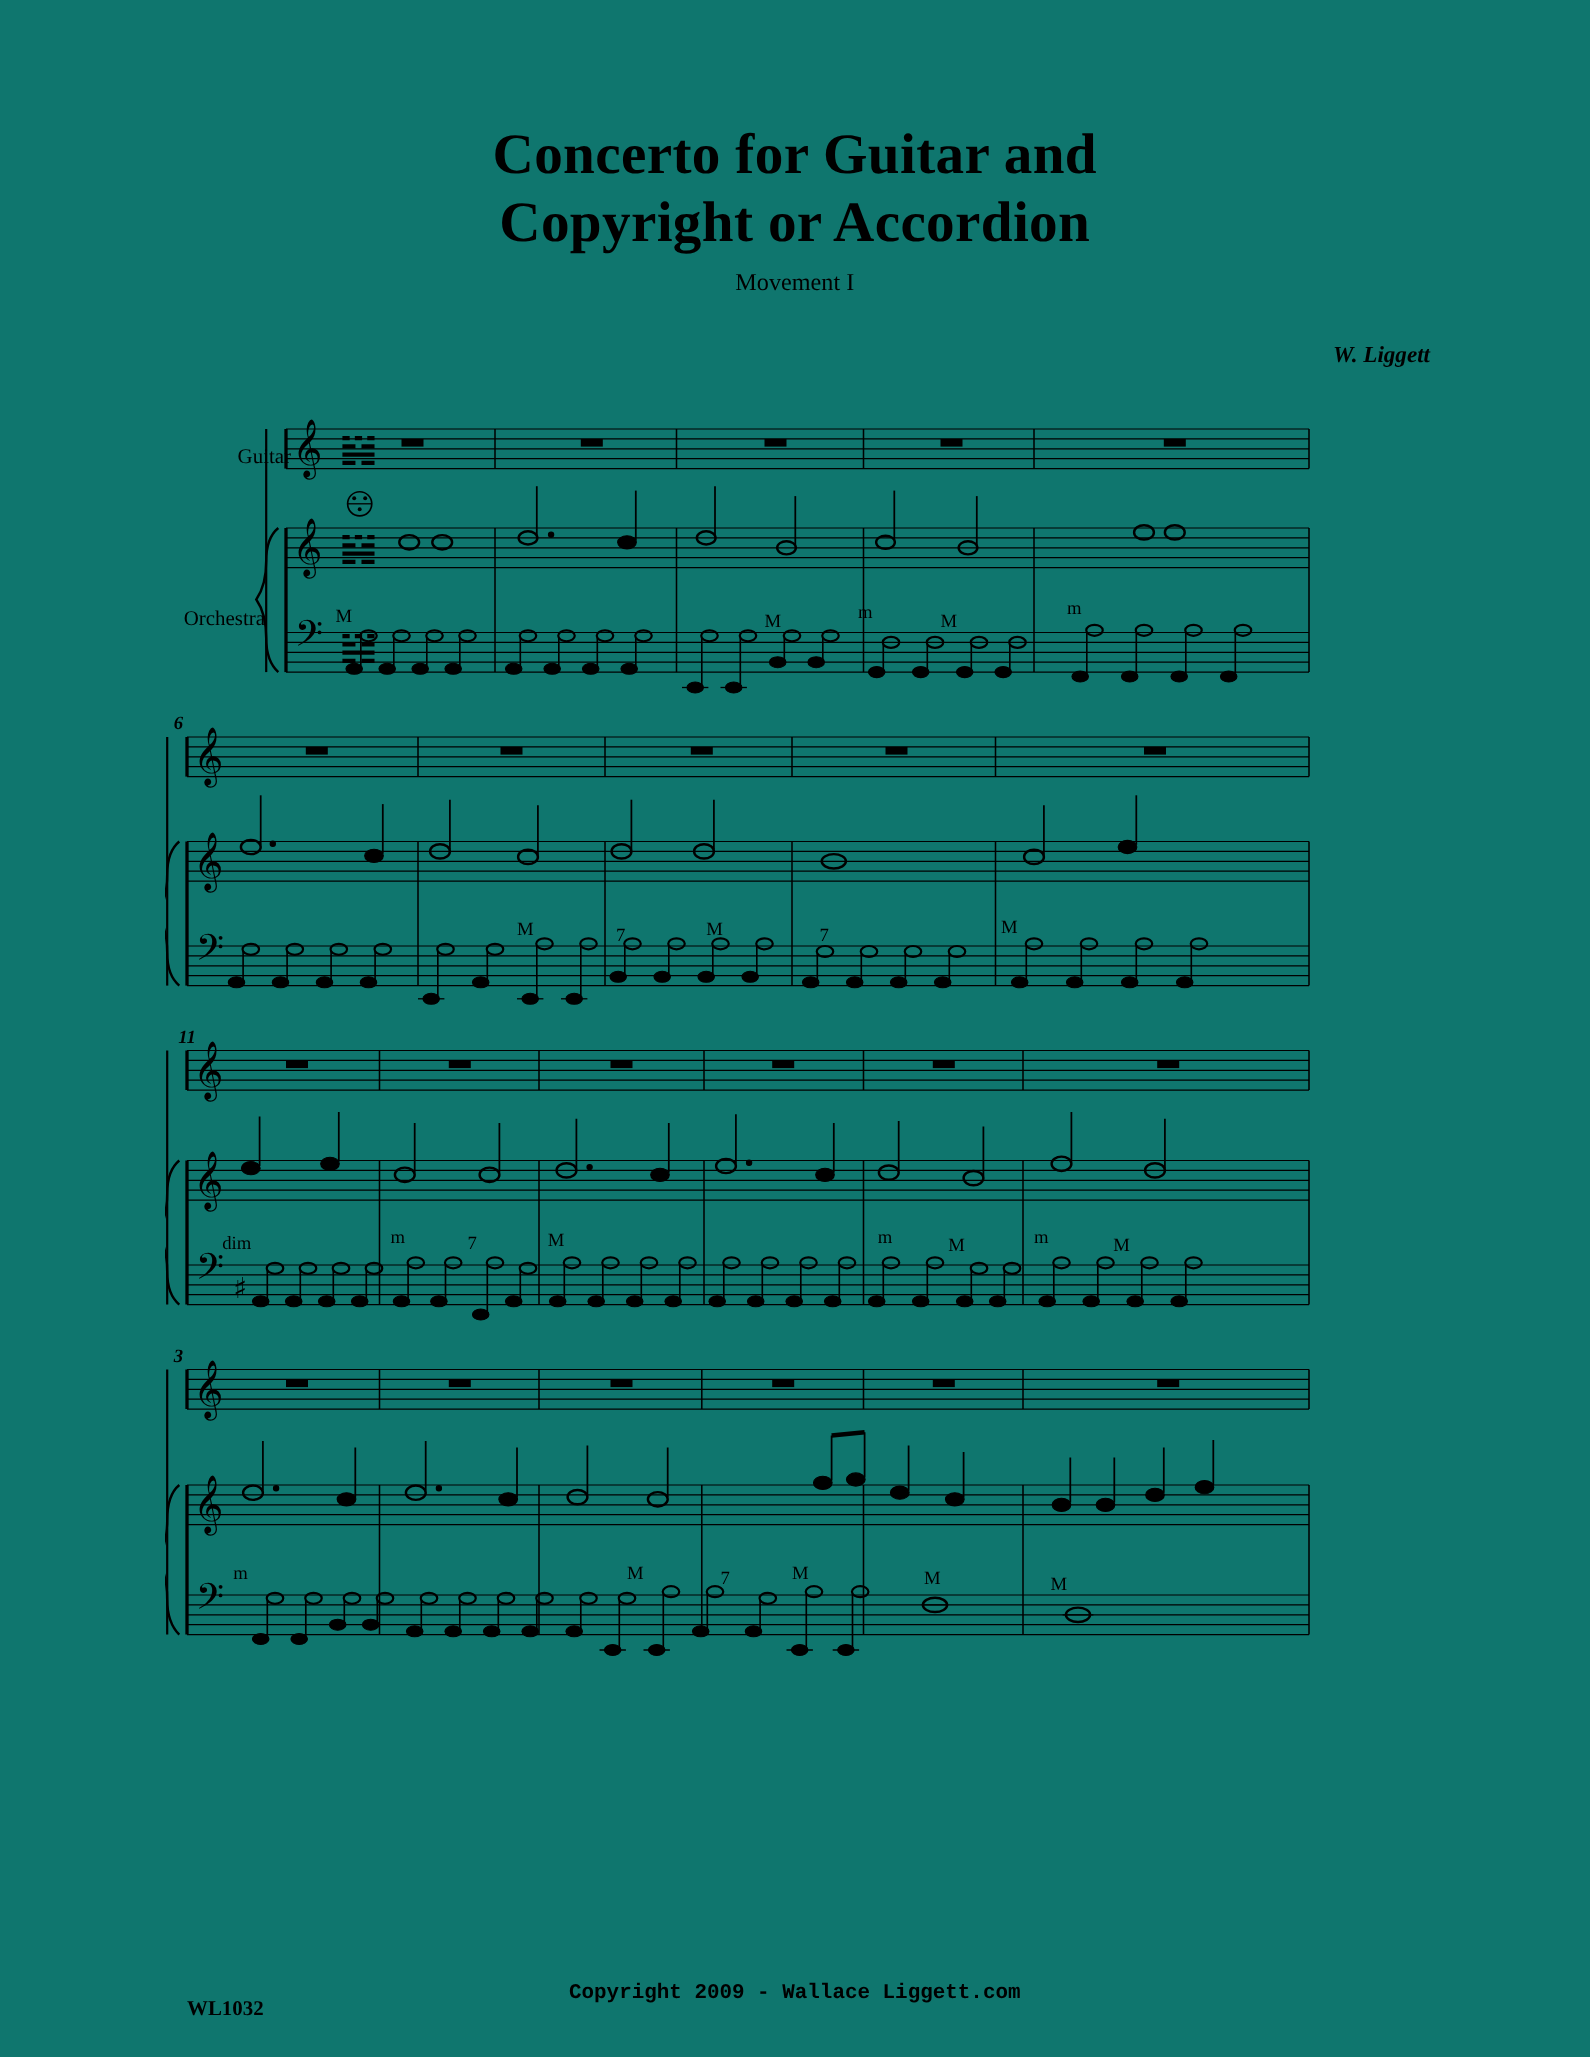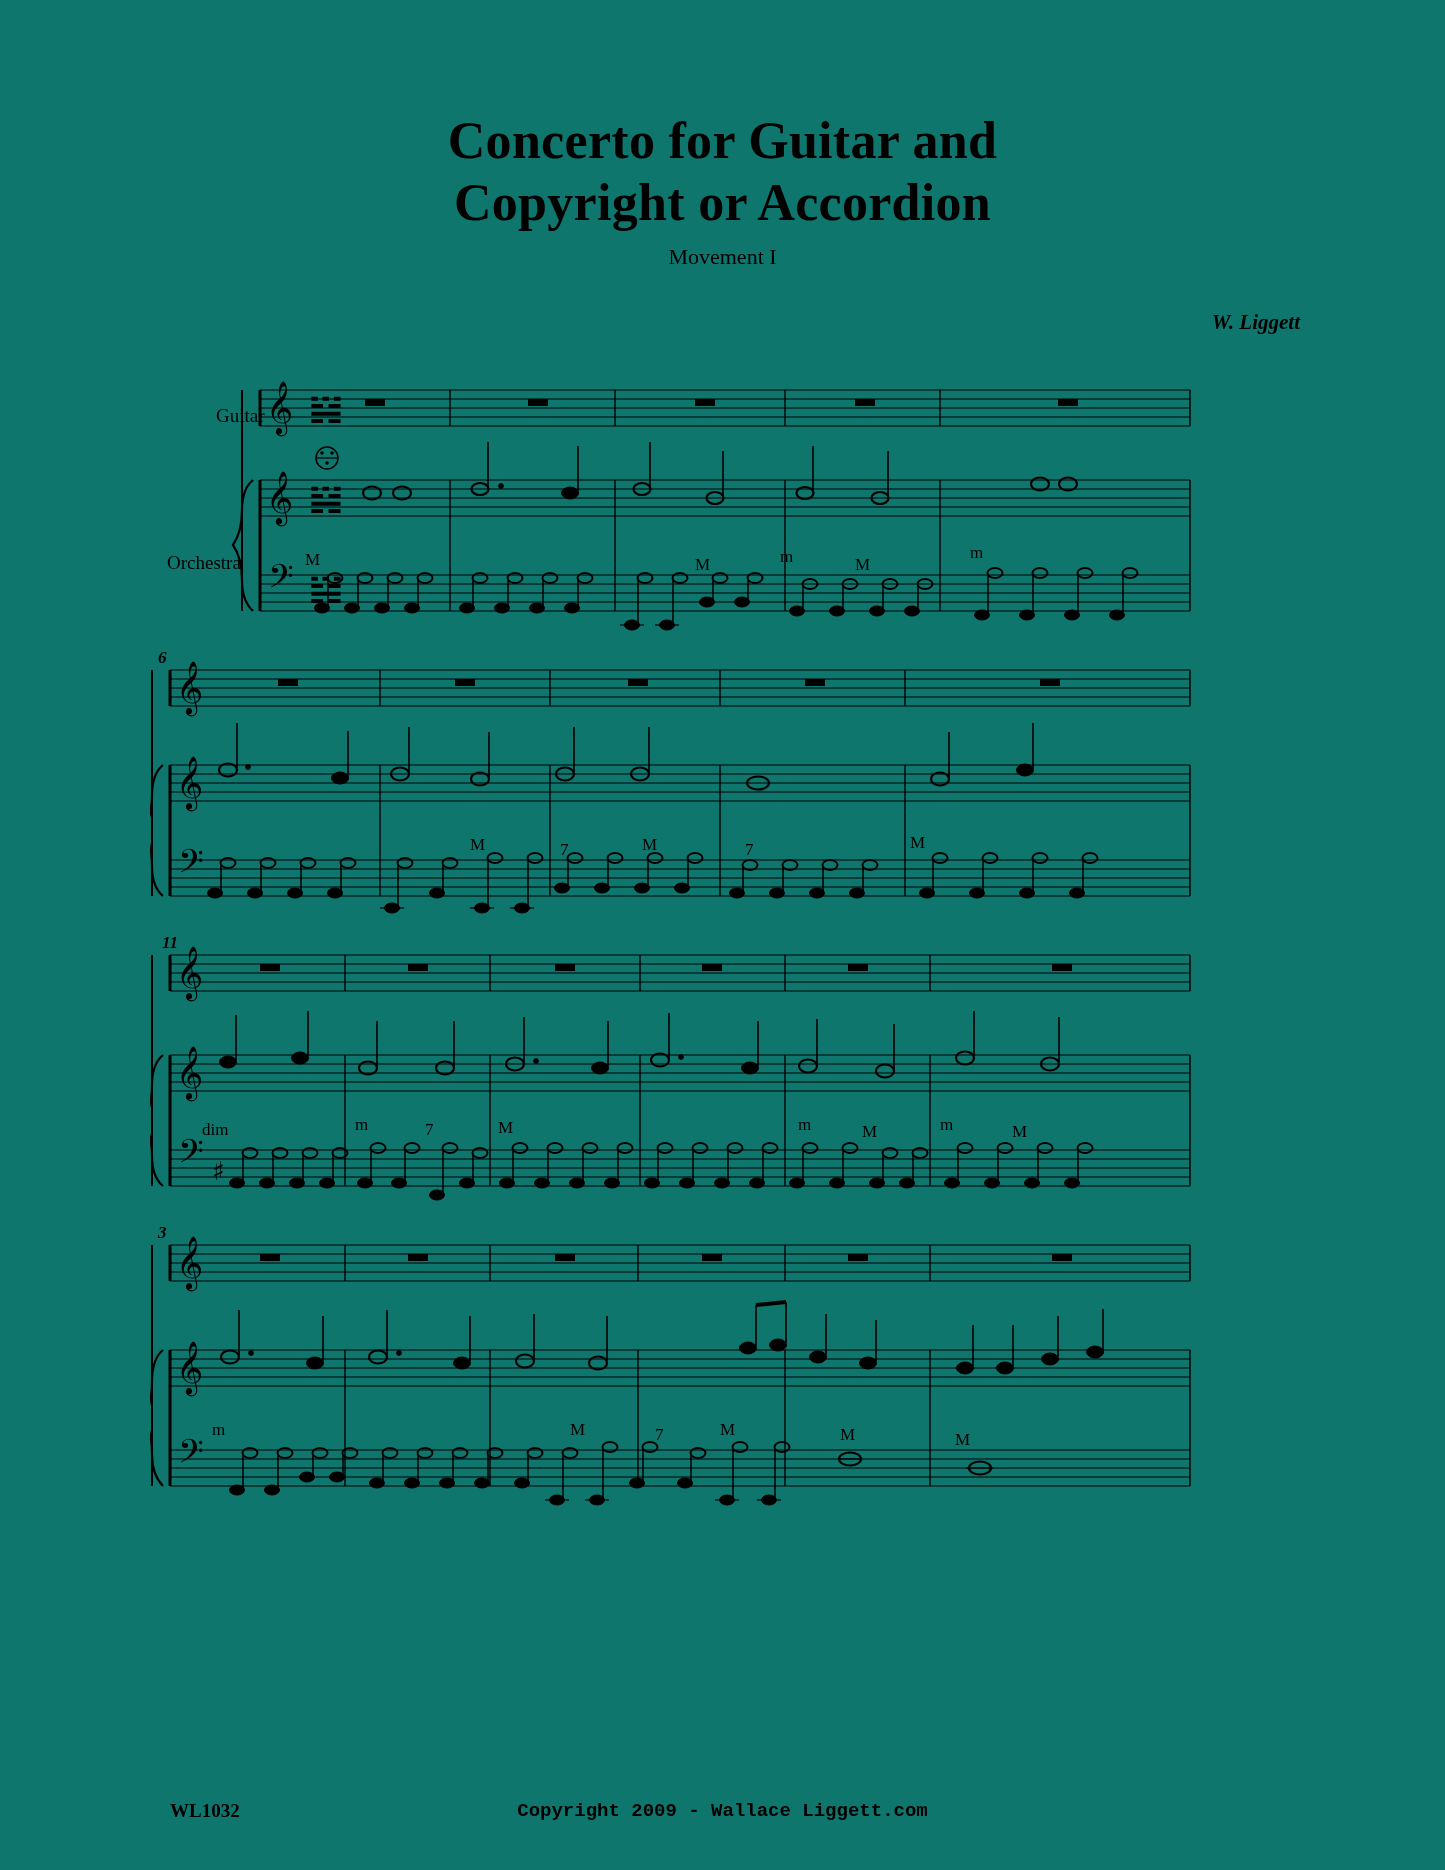--- a/index.html
+++ b/index.html
@@ -50,21 +50,21 @@
     font-weight: bold;
     font-size: 21px;
     color: #000;
     font-style: italic;
   }
 
   
   .footer-left {
     position: absolute;
     left: 170px;
-    bottom: 48px;
+    bottom: 32px;
     font-family: "Liberation Serif", serif;
     font-weight: bold;
     font-size: 19px;
     color: #000;
   }
   .footer-center {
     position: absolute;
     left: 0;
     width: 100%;
     bottom: 48px;

